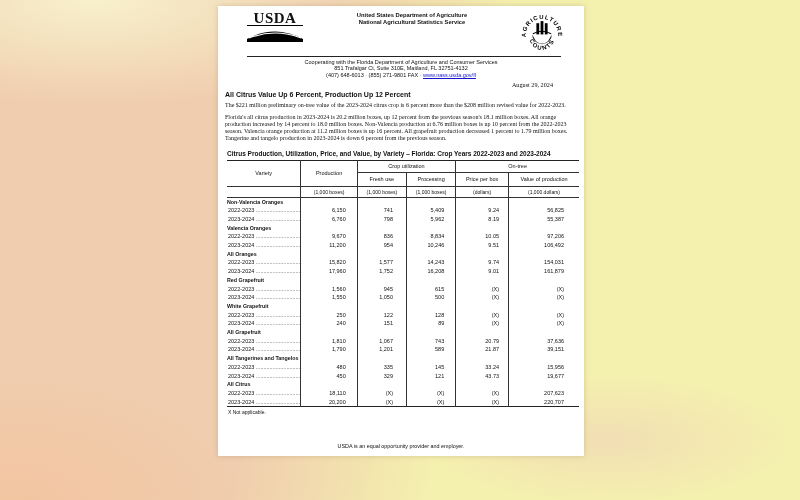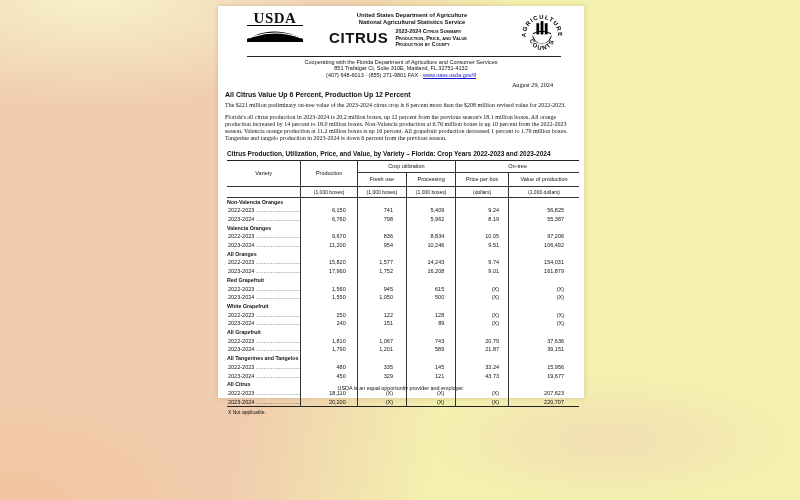--- a/index.html
+++ b/index.html
@@ -7,21 +7,21 @@
   body{
     font-family:"Liberation Sans", sans-serif;
     background:
       radial-gradient(ellipse 420px 150px at 12% 0%, rgba(248,243,205,0.95), rgba(248,243,205,0) 70%),
       radial-gradient(ellipse 300px 160px at 2% 100%, rgba(243,195,158,0.85), rgba(243,195,158,0) 75%),
       radial-gradient(ellipse 260px 90px at 76% 88%, rgba(238,190,190,0.35), rgba(238,190,190,0) 70%),
       linear-gradient(100deg, #f0cdae 0%, #f0cdae 36%, #f4f0ae 58%, #f4f0ae 100%);
     position:relative;
   }
   .page{
-    position:absolute; left:218px; top:6px; width:366px; height:392px;
+    position:absolute; left:218px; top:6px; width:366px; height:450px;
     background:#ffffff; color:#111; padding:3px 7px; box-shadow:0 0 5px rgba(120,90,60,0.25);
   }
   
   .hdr{ display:flex; align-items:flex-start; margin-top:3px; }
   .usda-logo{ width:56px; margin-left:22px; text-align:center; }
   .usda-word{ font-family:"Liberation Serif", serif; font-weight:bold; font-size:15px; letter-spacing:0.5px; line-height:13px; border-bottom:1px solid #000;}
   .hdr-center{ flex:1; display:flex; flex-direction:column; align-items:center; }
   .agency{ font-size:5.8px; font-weight:bold; text-align:center; line-height:7px; }
   .report-row{ display:flex; align-items:center; margin-top:2px; }
   .citrus-word{ font-weight:bold; font-size:15px; letter-spacing:0.6px; margin-right:7px; margin-left:-28px;}
@@ -65,28 +65,20 @@
     <div class="usda-logo">
       <div class="usda-word">USDA</div>
       <svg width="56" height="16" viewBox="0 0 56 16">
         <path d="M0 13 Q 28 -2 56 13 L 56 16 L 0 16 Z" fill="#000"></path>
         <path d="M2 12 Q 28 2 54 12" fill="none" stroke="#fff" stroke-width="1.2"></path>
       </svg>
     </div>
     <div class="hdr-center">
       <div class="agency">United States Department of Agriculture</div>
       <div class="agency">National Agricultural Statistics Service</div>
-      <div class="report-row">
-        <span class="citrus-word">CITRUS</span>
-        <span class="rt-block">
-          <div class="rt">2023-2024 Citrus Summary</div>
-          <div class="rt">Production, Price, and Value</div>
-          <div class="rt">Production by County</div>
-        </span>
-      </div>
     </div>
     <svg class="seal" viewBox="0 0 60 60">
       <defs>
         <path id="arcTop" d="M 7,33 A 23,23 0 0 1 53,33" fill="none"></path>
         <path id="arcBot" d="M 12,36 A 18,18 0 0 0 48,36" fill="none"></path>
       </defs>
       <text font-size="8.5" font-weight="bold" letter-spacing="1.5" fill="#000">
         <textPath href="#arcTop" startOffset="50%" text-anchor="middle">AGRICULTURE</textPath>
       </text>
       <text font-size="8.5" font-weight="bold" letter-spacing="2" fill="#000">

